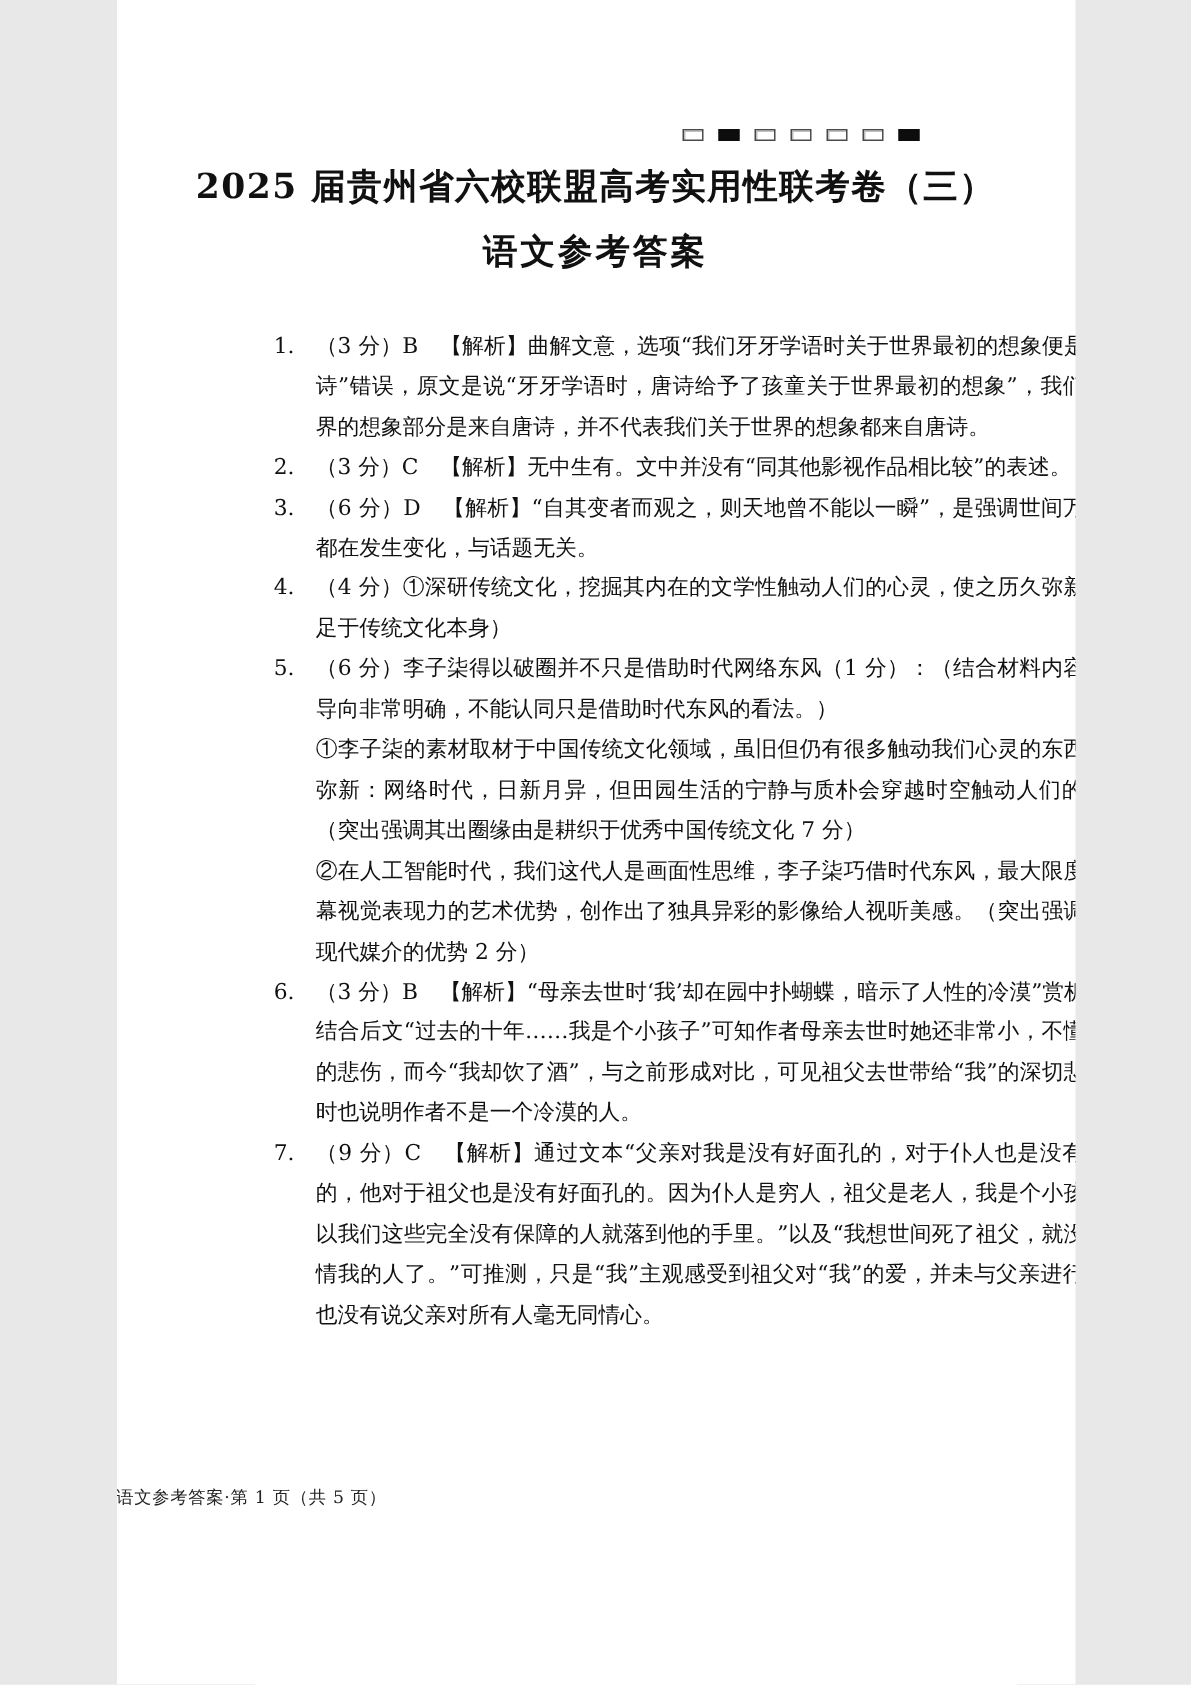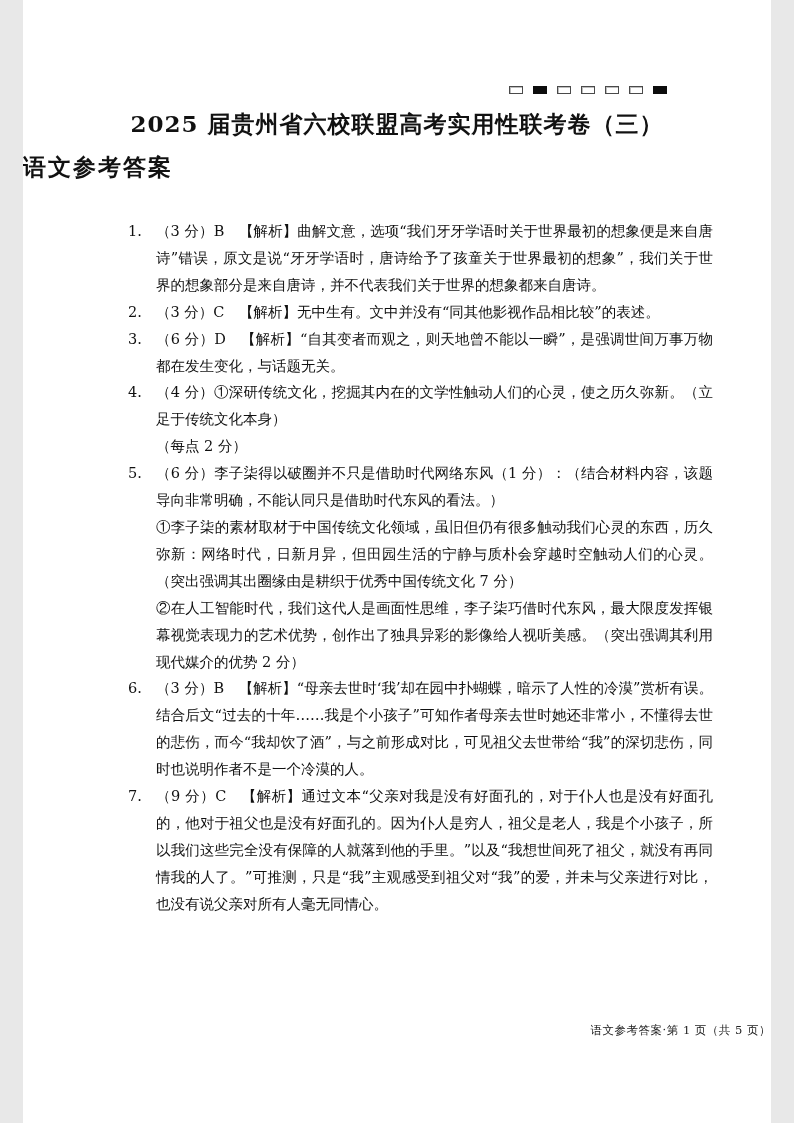--- a/index.html
+++ b/index.html
@@ -1,19 +1,19 @@
 <!DOCTYPE html>
 <html><head>
 <meta charset="utf-8">
 <style>
   * { margin: 0; padding: 0; box-sizing: border-box; }
   html, body { background: #e8e8e8; }
   .page {
     position: relative;
-    width: 748px;
+    width: 639px;
     height: 1123px;
     margin: 0 auto;
     background: #ffffff;
     font-family: "DejaVu Serif", "Liberation Serif", serif;
     color: #111;
     overflow: hidden;
   }
   .marks {
     position: absolute;
     top: 86px;
@@ -34,42 +34,42 @@
     font-size: 23px;
     font-weight: 700;
     letter-spacing: 1px;
     white-space: nowrap;
   }
   .subtitle {
     position: absolute;
     top: 152px;
     left: 0;
     width: 100%;
-    text-align: left;
+    text-align: center;
     font-size: 23px;
     font-weight: 700;
     letter-spacing: 2px;
   }
   .content {
     position: absolute;
     top: 218px;
     left: 105px;
     width: 585px;
     font-size: 14.5px;
     line-height: 26.9px;
   }
   .item { position: relative; padding-left: 28px; }
   .item-num { position: absolute; left: 0; top: 0; line-height: 26.9px; }
   .para { text-align: justify; }
   .footer {
     position: absolute;
-    top: 1023px;
+    top: 991px;
     left: 0;
     width: 100%;
-    text-align: right;
+    text-align: left;
     font-size: 11.5px;
     letter-spacing: 0.5px;
     color: #222;
   }
 </style>
 </head>
 <body>
 
 <div class="page">
 
@@ -99,21 +99,20 @@
     </div>
 
     <div class="item">
       <span class="item-num">3.</span>
       <p class="para">（6 分）D　【解析】“自其变者而观之，则天地曾不能以一瞬”，是强调世间万事万物都在发生变化，与话题无关。</p>
     </div>
 
     <div class="item">
       <span class="item-num">4.</span>
       <p class="para">（4 分）①深研传统文化，挖掘其内在的文学性触动人们的心灵，使之历久弥新。（立足于传统文化本身）</p>
-      <p class="para">（每点 2 分）</p>
     </div>
 
     <div class="item">
       <span class="item-num">5.</span>
       <p class="para">（6 分）李子柒得以破圈并不只是借助时代网络东风（1 分）：（结合材料内容，该题导向非常明确，不能认同只是借助时代东风的看法。）</p>
       <p class="para">①李子柒的素材取材于中国传统文化领域，虽旧但仍有很多触动我们心灵的东西，历久弥新：网络时代，日新月异，但田园生活的宁静与质朴会穿越时空触动人们的心灵。（突出强调其出圈缘由是耕织于优秀中国传统文化 7 分）</p>
       <p class="para">②在人工智能时代，我们这代人是画面性思维，李子柒巧借时代东风，最大限度发挥银幕视觉表现力的艺术优势，创作出了独具异彩的影像给人视听美感。（突出强调其利用现代媒介的优势 2 分）</p>
     </div>
 
     <div class="item">

